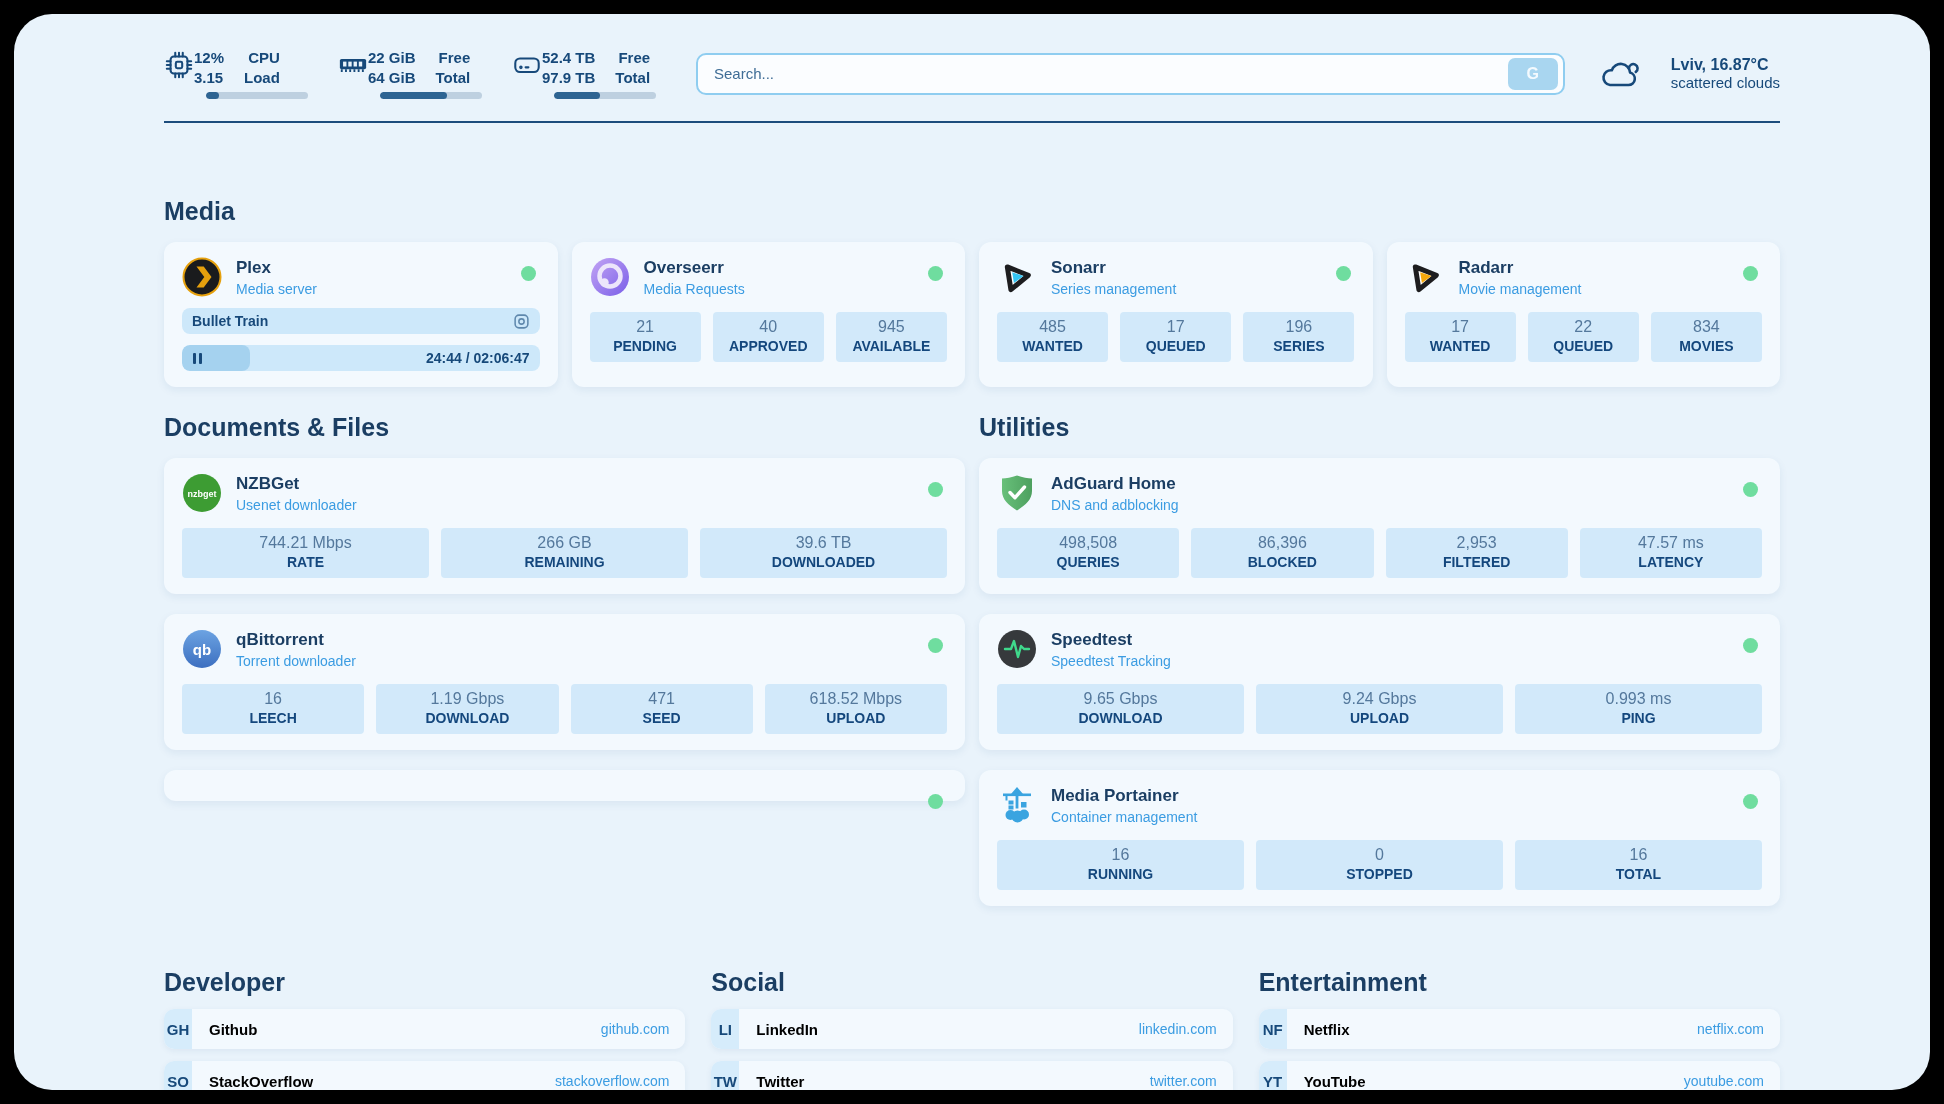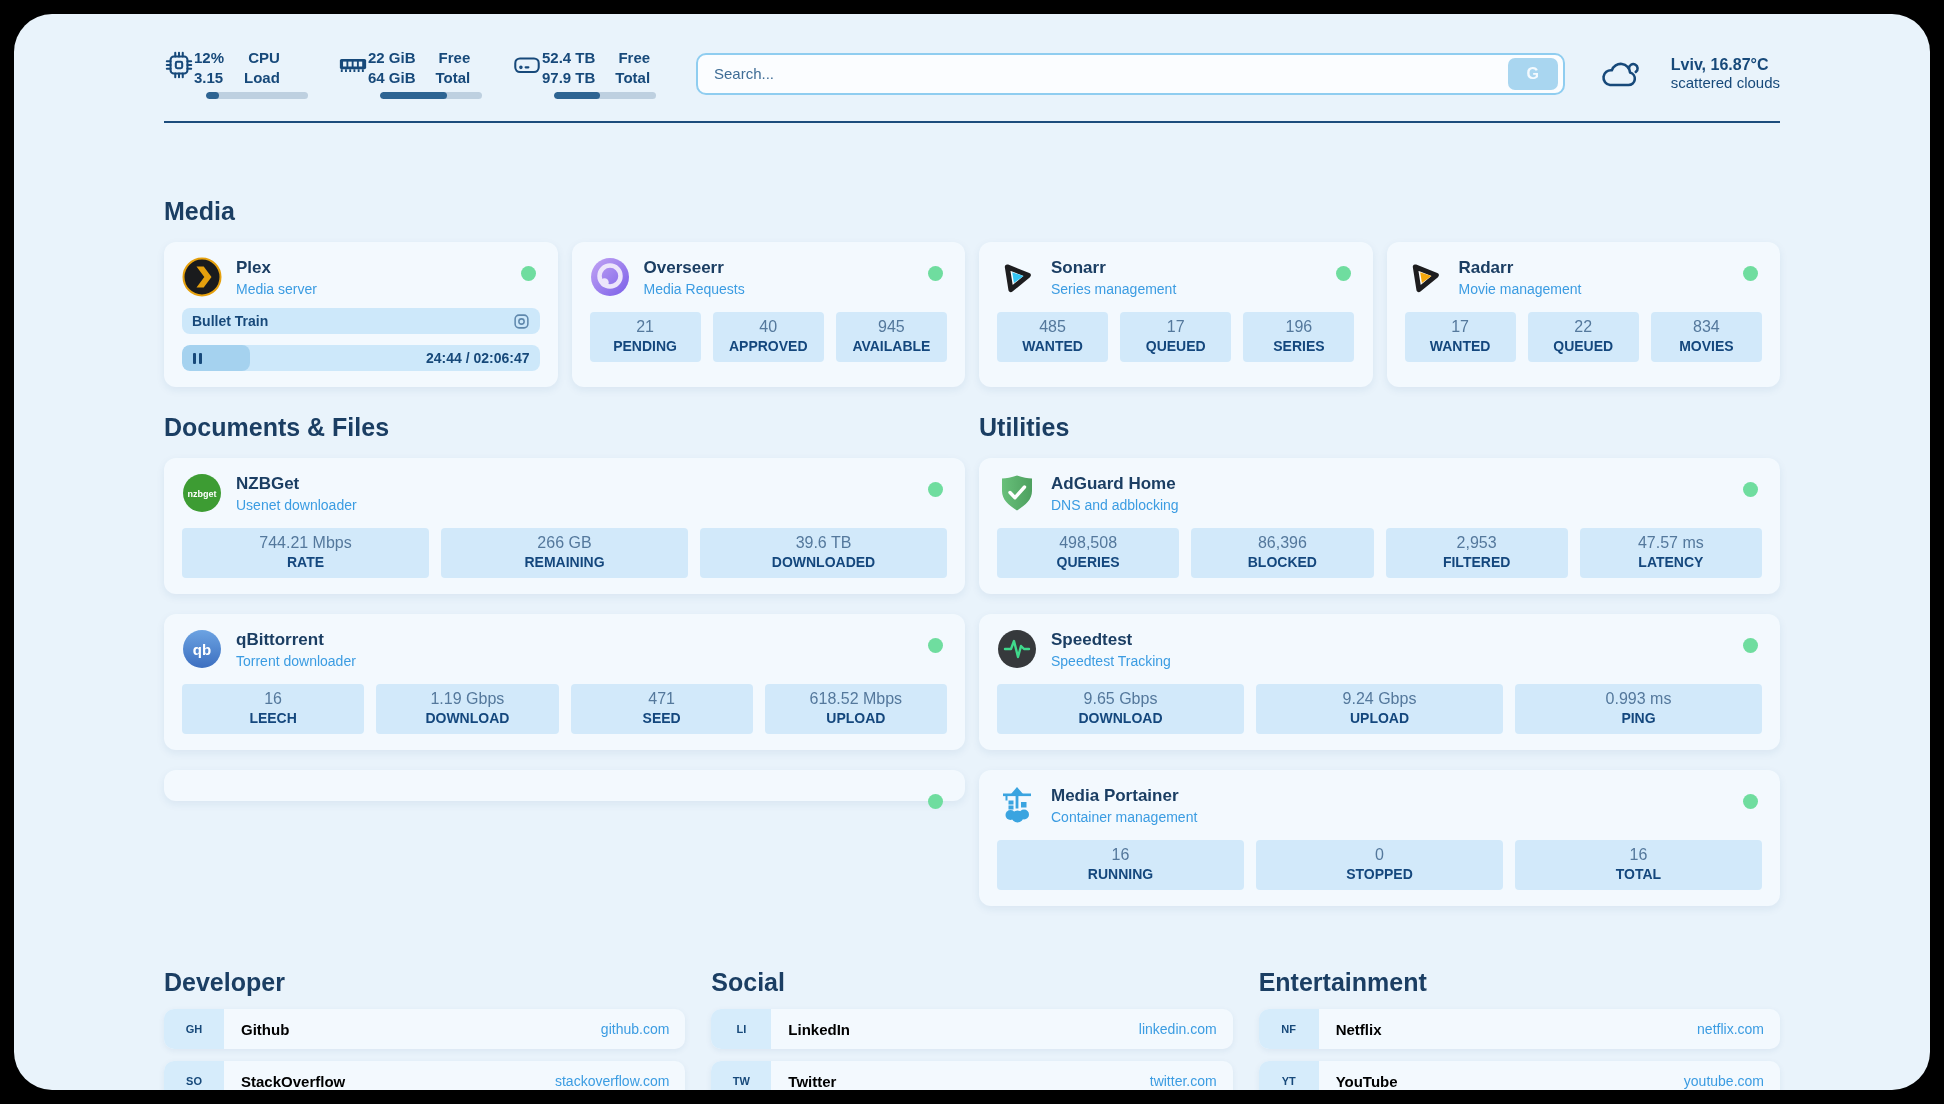--- a/index.html
+++ b/index.html
@@ -58,21 +58,21 @@
   .pause-icon span { display:block; width:3px; height:11px; background:#17497a; border-radius:1px; }
   .plex-time { position:relative; font-size:14px; }
 
   .two-col { display:grid; grid-template-columns:1fr 1fr; gap:14px; margin-top:26px; }
   .col-heading { margin-bottom:16px; }
   .stack { display:flex; flex-direction:column; gap:20px; }
 
   
   .bm-grid { display:grid; grid-template-columns:1fr 1fr 1fr; gap:26px; margin-top:62px; }
   .bm-row { display:flex; align-items:center; background:#f3f9fe; border-radius:10px; height:40px; margin-top:12px; overflow:hidden; box-shadow:0 2px 6px rgba(23,73,122,0.07); cursor:pointer; }
-  .bm-abbr { width:60px; align-self:stretch; background:#d6ecfb; display:flex; align-items:center; justify-content:center; font-size:11px; font-weight:600; color:#17497a; }
+  .bm-abbr { width:28px; align-self:stretch; background:#d6ecfb; display:flex; align-items:center; justify-content:center; font-size:15px; font-weight:600; color:#17497a; }
   .bm-name { margin-left:17px; font-size:15px; font-weight:600; color:#000000; }
   .bm-url { margin-left:auto; margin-right:16px; font-size:14px; color:#3b9ce2; }
 
   svg text { font-family:"Liberation Sans", sans-serif; }
 </style>
 </head>
 <body>
 
 <div class="panel">
 <div class="content">

